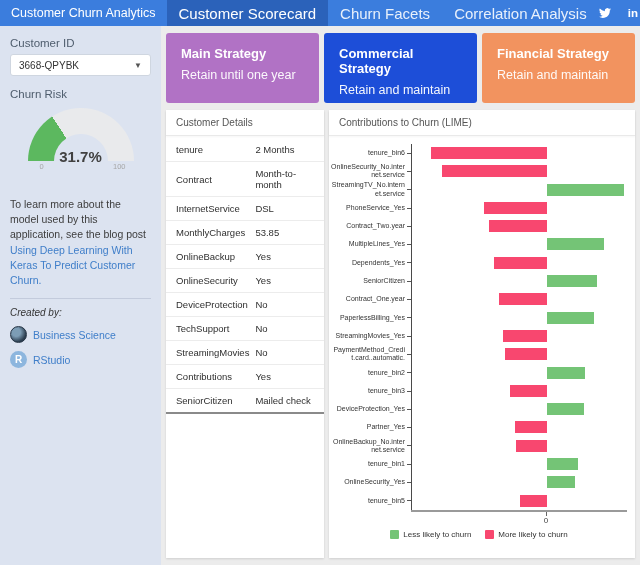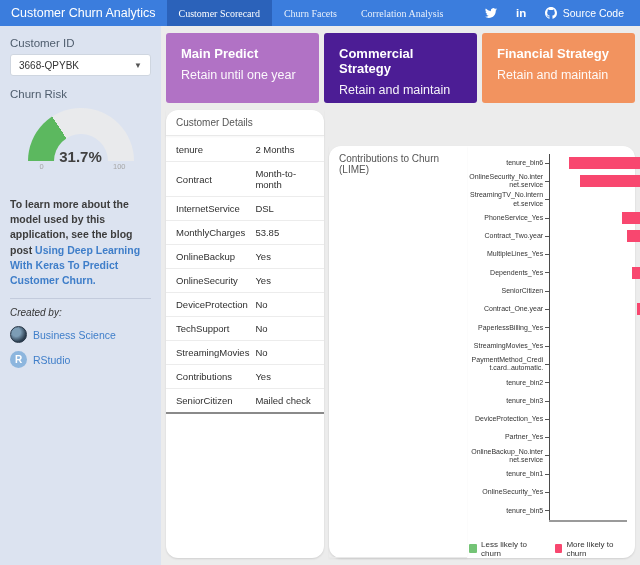--- a/index.html
+++ b/index.html
@@ -6,21 +6,21 @@
   html,body { width: 640px; height: 565px; }
   body {
     font-family: "Liberation Sans", sans-serif;
     background: #ececec;
     overflow: hidden;
   }
   
   .navbar { height: 26px; background: #3b7ddd; display: flex; align-items: stretch; color: #fff; }
   .brand { padding: 0 11px; display: flex; align-items: center; font-size: 12.5px; white-space: nowrap; }
   .tabs { display: flex; align-items: stretch; }
-  .tab { padding: 8px 12px; display: flex; align-items: center; font-size: 10px; color: #e8f0fb; cursor: pointer; white-space: nowrap; font-family: Liberation Serif, serif; }
+  .tab { padding: 8px 12px; display: flex; align-items: center; font-size: 15px; color: #e8f0fb; cursor: pointer; white-space: nowrap; }
   .tab.active { background: #2b62ba; color: #fff; }
   .nav-right { margin-left: auto; display: flex; align-items: center; gap: 17px; padding-right: 16px; font-size: 10.5px; }
   .nav-icon { width: 13px; height: 13px; display: inline-flex; align-items: center; justify-content: center; }
   .nav-icon svg { width: 12px; height: 12px; fill: #fff; }
   .src-link { display: flex; align-items: center; gap: 5px; cursor: pointer; }
   .li-glyph { font-weight: bold; font-size: 11.5px; color: #fff; }
 
   
   .content { display: flex; height: 539px; }
   .sidebar { width: 161px; background: #dce3f0; padding: 11px 10px; flex: none; }
@@ -33,54 +33,54 @@
     font-size: 10px; color: #333; margin-bottom: 12px; cursor: pointer; }
   .select-caret { font-size: 8px; color: #555; }
   .gauge-wrap { width: 106px; margin: 8px auto 2px auto; position: relative; }
   .gauge { width: 106px; height: 53px; border-radius: 106px 106px 0 0; position: relative; }
   .gauge-hole { position: absolute; left: 26px; bottom: 0; width: 54px; height: 27px;
     background: #dce3f0; border-radius: 54px 54px 0 0; }
   .gauge-value { position: absolute; width: 100%; bottom: -4px; text-align: center;
     font-size: 15px; font-weight: bold; color: #414141; }
   .gauge-minmax { display: flex; justify-content: space-between; font-size: 7.5px; color: #a6a6a6;
     padding: 1px 8px 0 12px; }
-  .side-about { font-size: 10.5px; color: #3d3d3d; line-height: 1.45; margin-top: 26px; font-weight: bold; }
+  .side-about { font-size: 10.5px; color: #3d3d3d; line-height: 1.45; margin-top: 26px; }
   .side-link { color: #3f7ec9; cursor: pointer; }
   .side-hr { border: none; border-top: 1px solid #c3cbdc; margin: 10px 0 8px 0; }
   .created-by { font-style: italic; font-size: 10px; color: #333; margin-bottom: 8px; }
   .cred-row { display: flex; align-items: center; gap: 6px; margin-bottom: 8px; cursor: pointer; }
   .cred-icon { width: 17px; height: 17px; border-radius: 50%; flex: none;
     display: flex; align-items: center; justify-content: center; }
   .bs-icon { background: radial-gradient(circle at 35% 35%, #7d9db5 0 30%, #2c3e50 70%); border: 1px solid #253444; }
   .rs-icon { background: #8db6de; color: #fff; font-size: 10px; font-weight: bold; }
   .cred-label { font-size: 10.5px; color: #3f7ec9; }
 
   
   .strategy-row { display: flex; gap: 5px; margin-bottom: 7px; }
   .strategy-card { flex: 1; height: 70px; border-radius: 3px; color: #fff; padding: 13px 15px; }
   .strategy-title { font-size: 13px; font-weight: bold; margin-bottom: 7px; }
   .strategy-sub { font-size: 12.5px; opacity: .95; }
 
   
   .cards-row { display: flex; gap: 5px; align-items: stretch; height: 448px; }
-  .card { background: #fff; border-radius: 12px; box-shadow: 0 1px 2px rgba(0,0,0,.12); }
+  .card { background: #fff; border-radius: 0; box-shadow: 0 1px 2px rgba(0,0,0,.12); }
   .card-header { padding: 7px 10px; font-size: 10px; color: #555;
     border-bottom: 1px solid #e9e9e9; box-shadow: 0 1px 2px rgba(0,0,0,.04); }
 
   
   .details-card { width: 158px; flex: none; }
   .details-table { width: 100%; border-collapse: collapse; margin-top: 2px; }
   .details-table td { font-size: 9.5px; color: #2f2f2f; padding: 6px 4px 6px 10px;
     border-top: 1px solid #ececec; }
   .details-table tr:first-child td { border-top: none; }
   .details-table tr:last-child td { border-bottom: 2px solid #8a8a8a; }
   .details-table td.val { padding-left: 2px; }
 
   
-  .lime-card { flex: 1; display: flex; flex-direction: row; margin-top: 36px; }
+  .lime-card { flex: 1; display: flex; flex-direction: column; }
   .lime-chart { padding: 8px 8px 0 2px; }
   .lime-row { display: flex; align-items: center; height: 18.3px; }
   .lime-label { width: 76px; flex: none; font-size: 7px; color: #333; text-align: right;
     line-height: 1.2; word-break: break-all; padding-right: 2px; }
   .lime-tick { width: 4px; height: 1px; background: #555; flex: none; }
   .lime-area { flex: 1; height: 100%; position: relative; border-left: 1.5px solid #4a4a4a; }
   .lime-bar { position: absolute; top: 3px; height: 12px; }
   .lime-xaxis { margin-left: 80px; height: 2px; background: #9a9a9a; position: relative; }
   .lime-zero-tick { position: absolute; top: 2px; width: 1px; height: 4px; background: #666; }
   .lime-zero-label { position: absolute; top: 6px; transform: translateX(-50%);
@@ -150,24 +150,24 @@
     </div>
     <div class="cred-row">
       <span class="cred-icon rs-icon">R</span>
       <span class="cred-label">RStudio</span>
     </div>
   </div>
 
   <div class="main">
     <div class="strategy-row">
       <div class="strategy-card" style="background: rgb(177, 114, 197);">
-        <div class="strategy-title">Main Predict</div>
+        <div class="strategy-title">Main Strategy</div>
         <div class="strategy-sub">Retain until one year</div>
       </div>
-      <div class="strategy-card" style="background: #4c1d95;">
+      <div class="strategy-card" style="background: #1d4ed8;">
         <div class="strategy-title">Commercial Strategy</div>
         <div class="strategy-sub">Retain and maintain</div>
       </div>
       <div class="strategy-card" style="background: rgb(242, 147, 95);">
         <div class="strategy-title">Financial Strategy</div>
         <div class="strategy-sub">Retain and maintain</div>
       </div>
     </div>
 
     <div class="cards-row">

